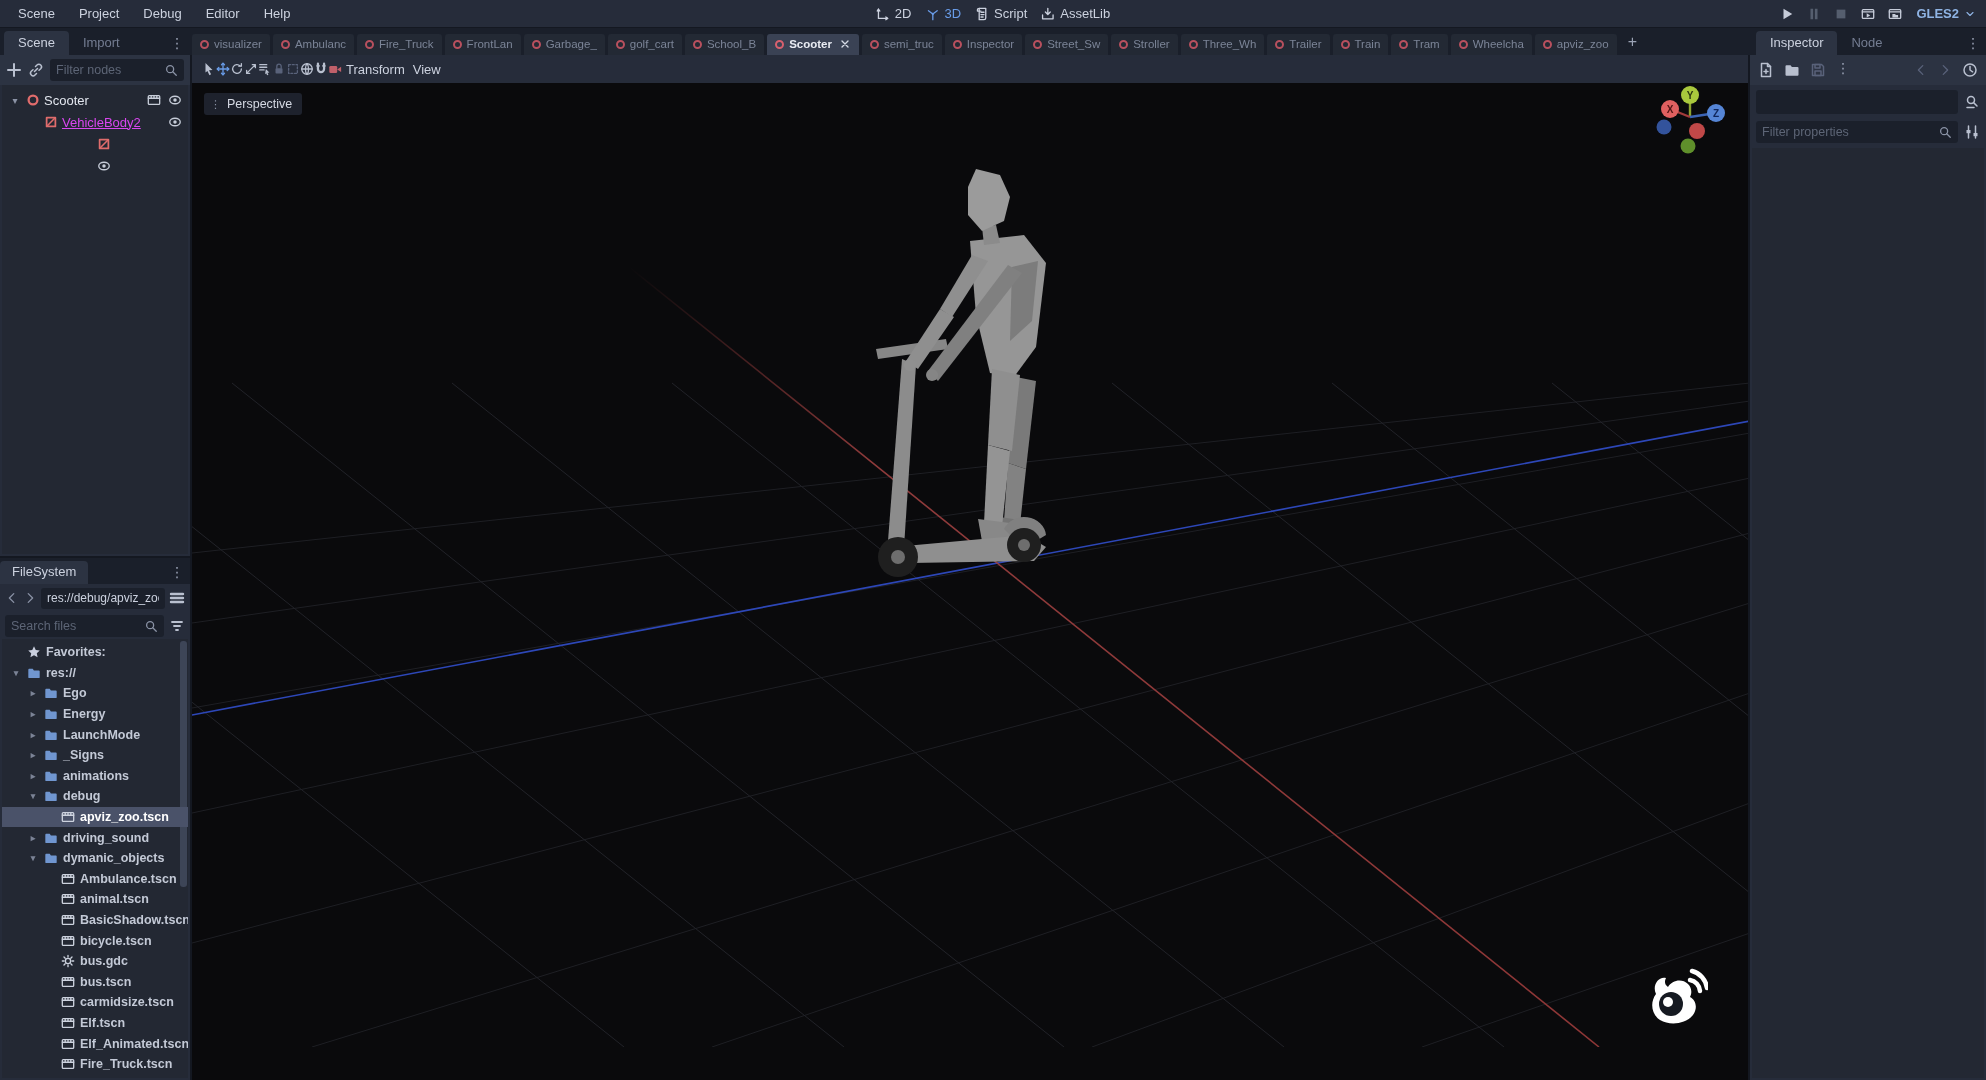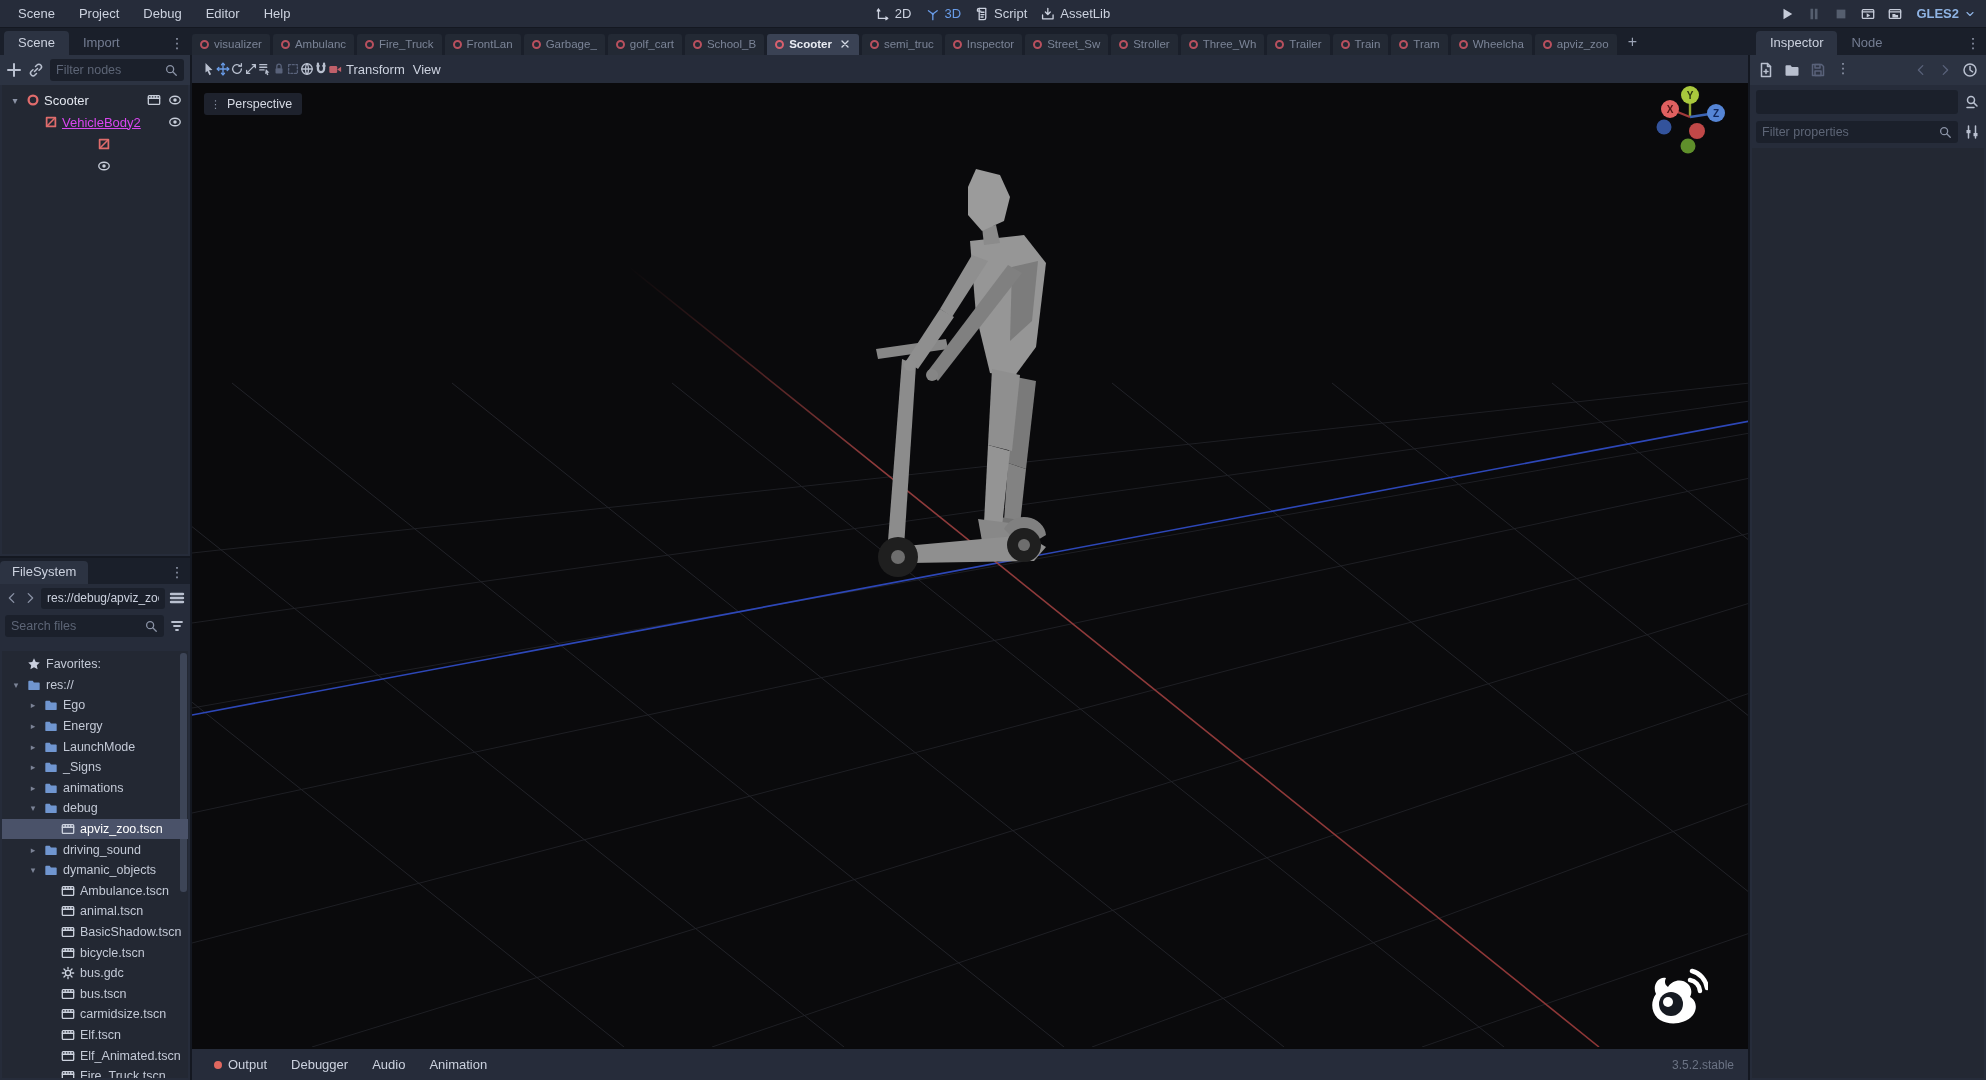--- a/index.html
+++ b/index.html
@@ -71,21 +71,21 @@
 
   
   #fs-dock{flex:1; background:var(--c-panel); display:flex; flex-direction:column; min-height:0;}
   .dock-header{height:26px; background:var(--c-strip); display:flex; align-items:flex-end; flex:none;}
   .dock-header .dock-tab{padding:3px 12px 5px;}
   .fs-nav{height:28px; display:flex; align-items:center; gap:4px; padding:0 5px; flex:none;}
   .nav-arrow{color:#8a92a5; display:flex;}
   .path-box{flex:1; background:var(--c-input); border:none; outline:none; height:21px; border-radius:3px; color:var(--c-text);
      font-size:12px; padding:0 6px; font-family:inherit; min-width:0;}
   .fs-search{height:27px; display:flex; align-items:center; gap:5px; padding:0 5px; flex:none;}
-  #fs-list{flex:1; position:relative; margin:12px 2px 2px; background:#232833; overflow:hidden; padding-top:3px;}
+  #fs-list{flex:1; position:relative; margin:0 2px 2px; background:#232833; overflow:hidden; padding-top:3px;font-weight:bold;}
   .fs-row{display:flex; align-items:center; height:20.6px; font-size:12.5px; gap:5px; color:#c3c9d6; position:relative;}
   .fs-row.selected{background:var(--c-sel); color:#fff;}
   .fs-row .fw{width:12px; flex:none; text-align:center; color:#7b8396; font-size:9px;}
   .fs-ic{display:flex; flex:none;}
   .fs-ic.folder{color:var(--c-folder);}
   .fs-ic.file{color:#cdd3df;}
   .fs-ic.fav{color:#c9cedd;}
   #fs-scroll{position:absolute; right:1px; top:2px; width:7px; height:56%; background:#3d4557; border-radius:3px;}
 
   
@@ -803,38 +803,20 @@
           <circle cx="40" cy="61" r="7.5" fill="#5f8f2b"></circle>
           <circle cx="42" cy="10" r="9" fill="#a9c83d"></circle>
           <circle cx="22" cy="24" r="9" fill="#e06060"></circle>
           <circle cx="68" cy="28" r="9" fill="#5585d6"></circle>
           <text x="42" y="13.5" font-size="10" font-weight="bold" fill="#2a3510" text-anchor="middle">Y</text>
           <text x="22" y="27.5" font-size="10" font-weight="bold" fill="#501414" text-anchor="middle">X</text>
           <text x="68" y="31.5" font-size="10" font-weight="bold" fill="#10265c" text-anchor="middle">Z</text>
         </svg>
       </div>
 
-      <div id="bottom-bar">
-        <span id="bb-items" style="display:flex;align-items:center;">
-            <span class="bb-item">
-              <span class="err-dot"></span>
-              <span>Output</span>
-            </span>
-            <span class="bb-item">
-              <span>Debugger</span>
-            </span>
-            <span class="bb-item">
-              <span>Audio</span>
-            </span>
-            <span class="bb-item">
-              <span>Animation</span>
-            </span>
-          </span>
-        <span id="version">3.5.2.stable</span>
-      </div>
     </div>
 
     <div id="right-col">
       <div class="insp-toolbar">
         <span class="tool-ic icon" id="ic-newres">
             <svg viewBox="0 0 16 16" fill="none" stroke="currentColor" stroke-width="1.5" stroke-linecap="round" stroke-linejoin="round">
               <path d="M3.5 1.5h6l3 3v10h-9z"></path>
               <path d="M9.5 1.5v3h3"></path>
               <path d="M8 7.5v4M6 9.5h4"></path>
             </svg>

